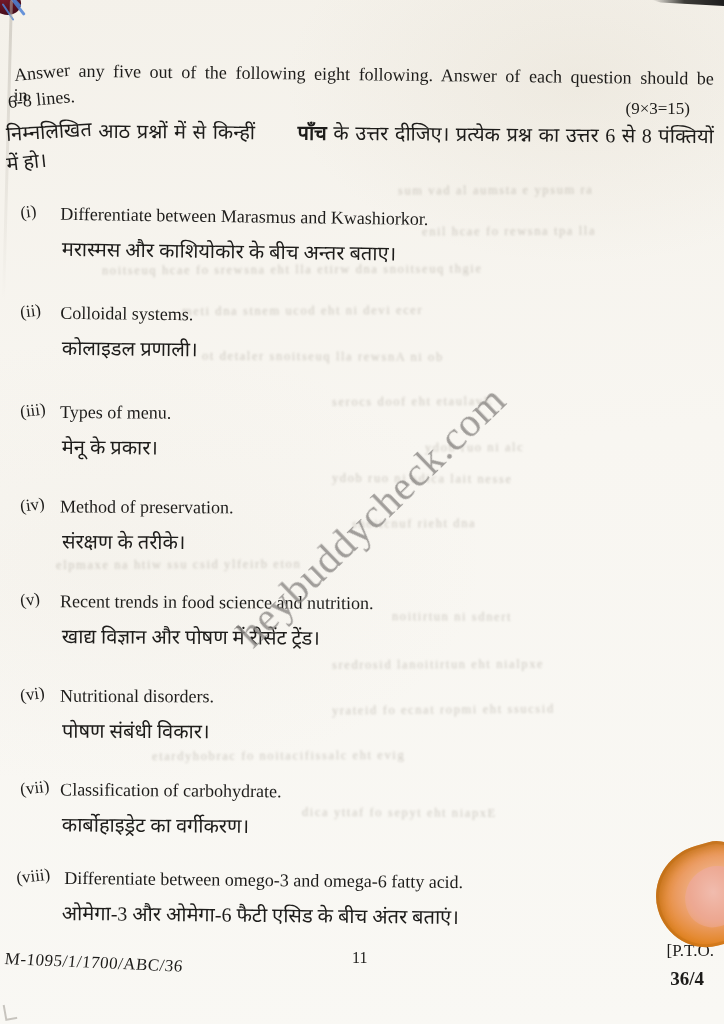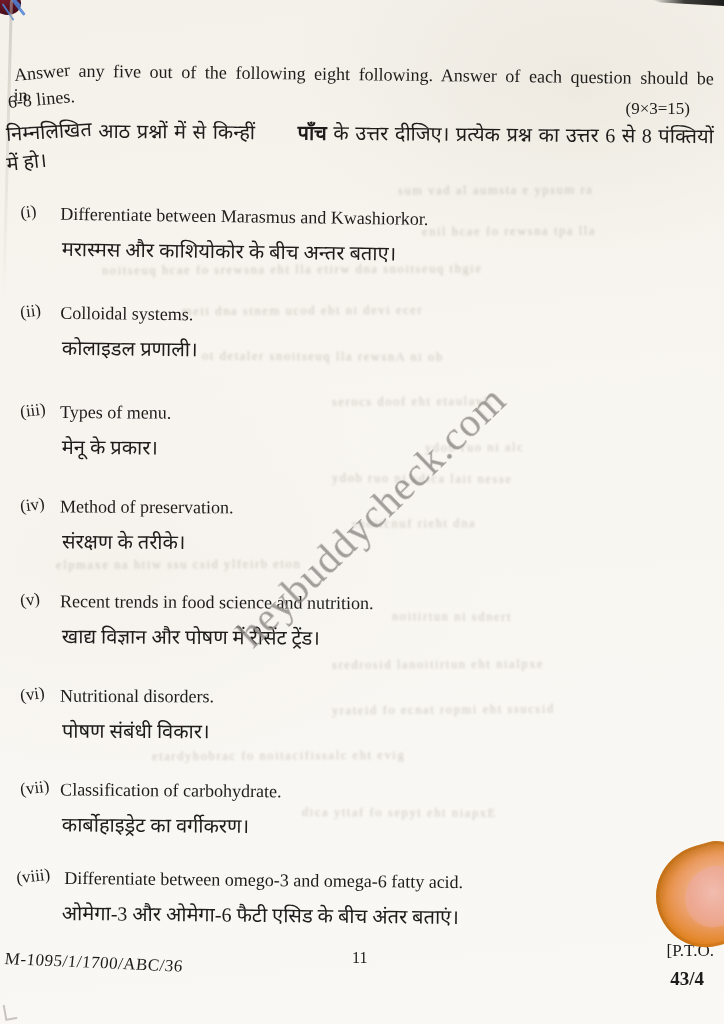--- a/index.html
+++ b/index.html
@@ -196,17 +196,17 @@
     <span class="q-num">(viii)</span>
     <div class="q-en">Differentiate between omego-3 and omega-6 fatty acid.</div>
     <div class="q-hi" lang="hi">ओमेगा-3 और ओमेगा-6 फैटी एसिड के बीच अंतर बताएं।</div>
   </div>
 
   <div class="watermark">heybuddycheck.com</div>
 
   <div class="footer-code">M-1095/1/1700/ABC/36</div>
   <div class="page-num">11</div>
   <div class="pto">[P.T.O.</div>
-  <div class="booklet">43/4</div>
+  <div class="booklet">36/4</div>
 
   <div class="finger"></div>
 
 </div>
 
 </body></html>

